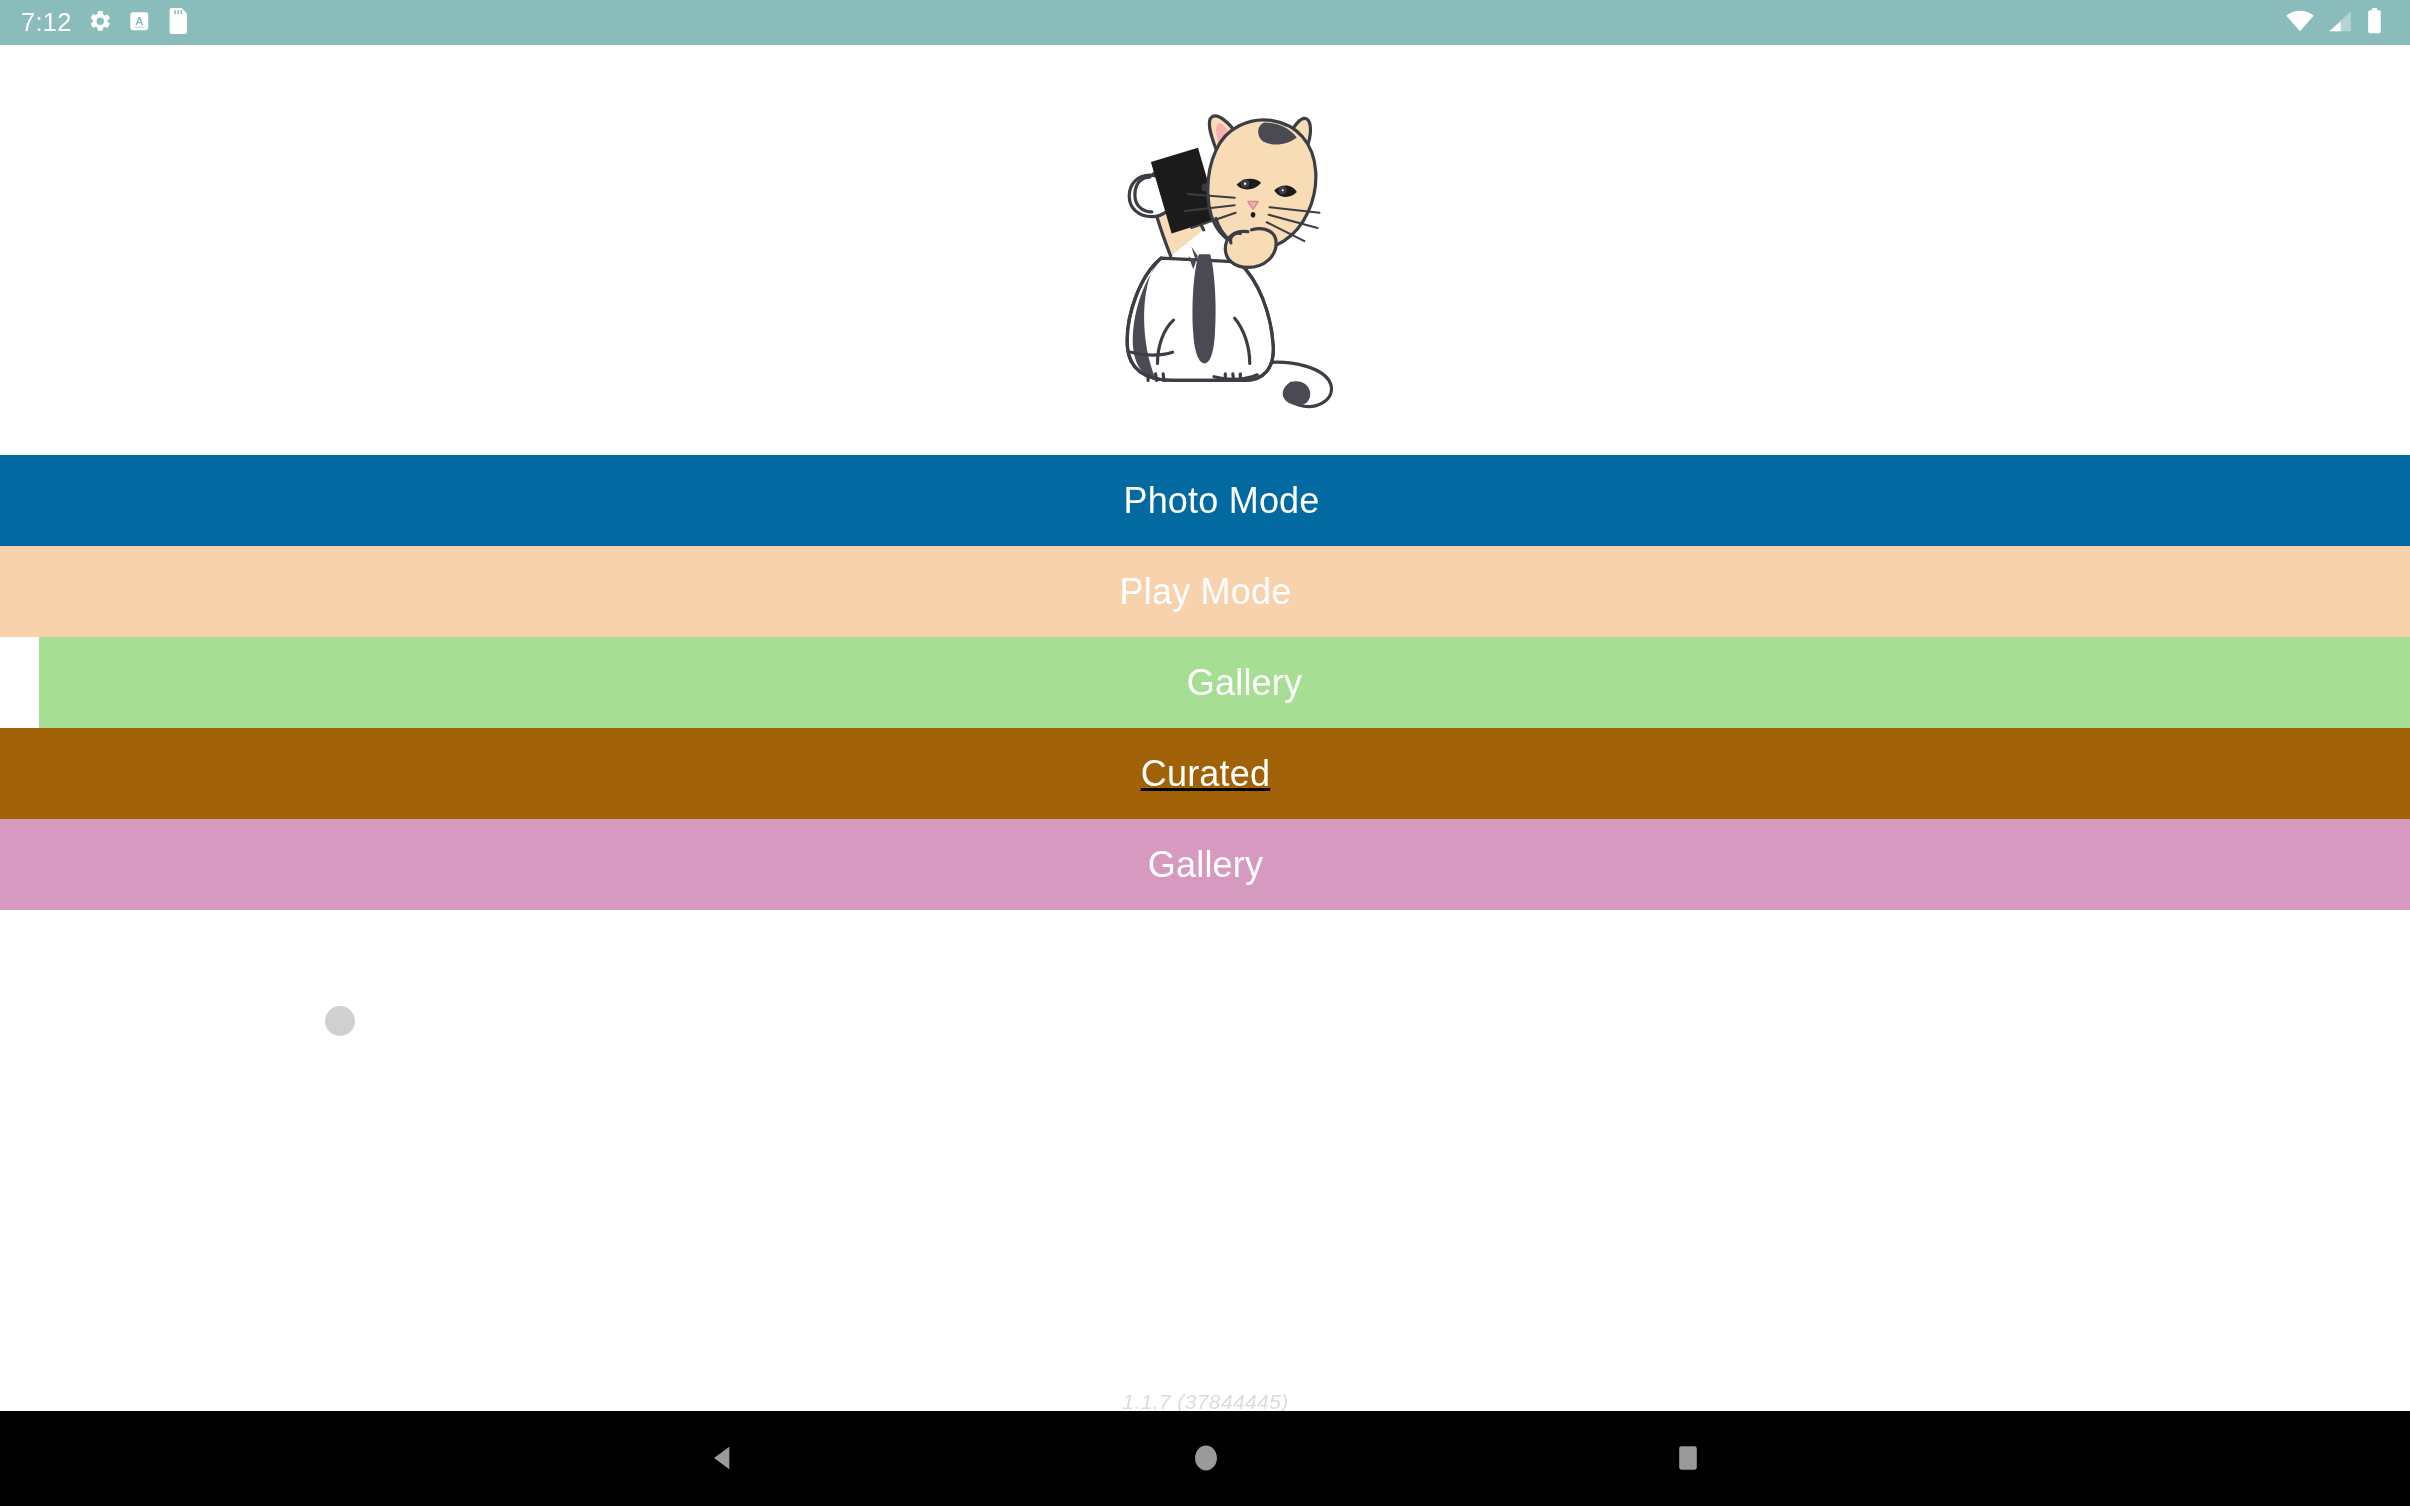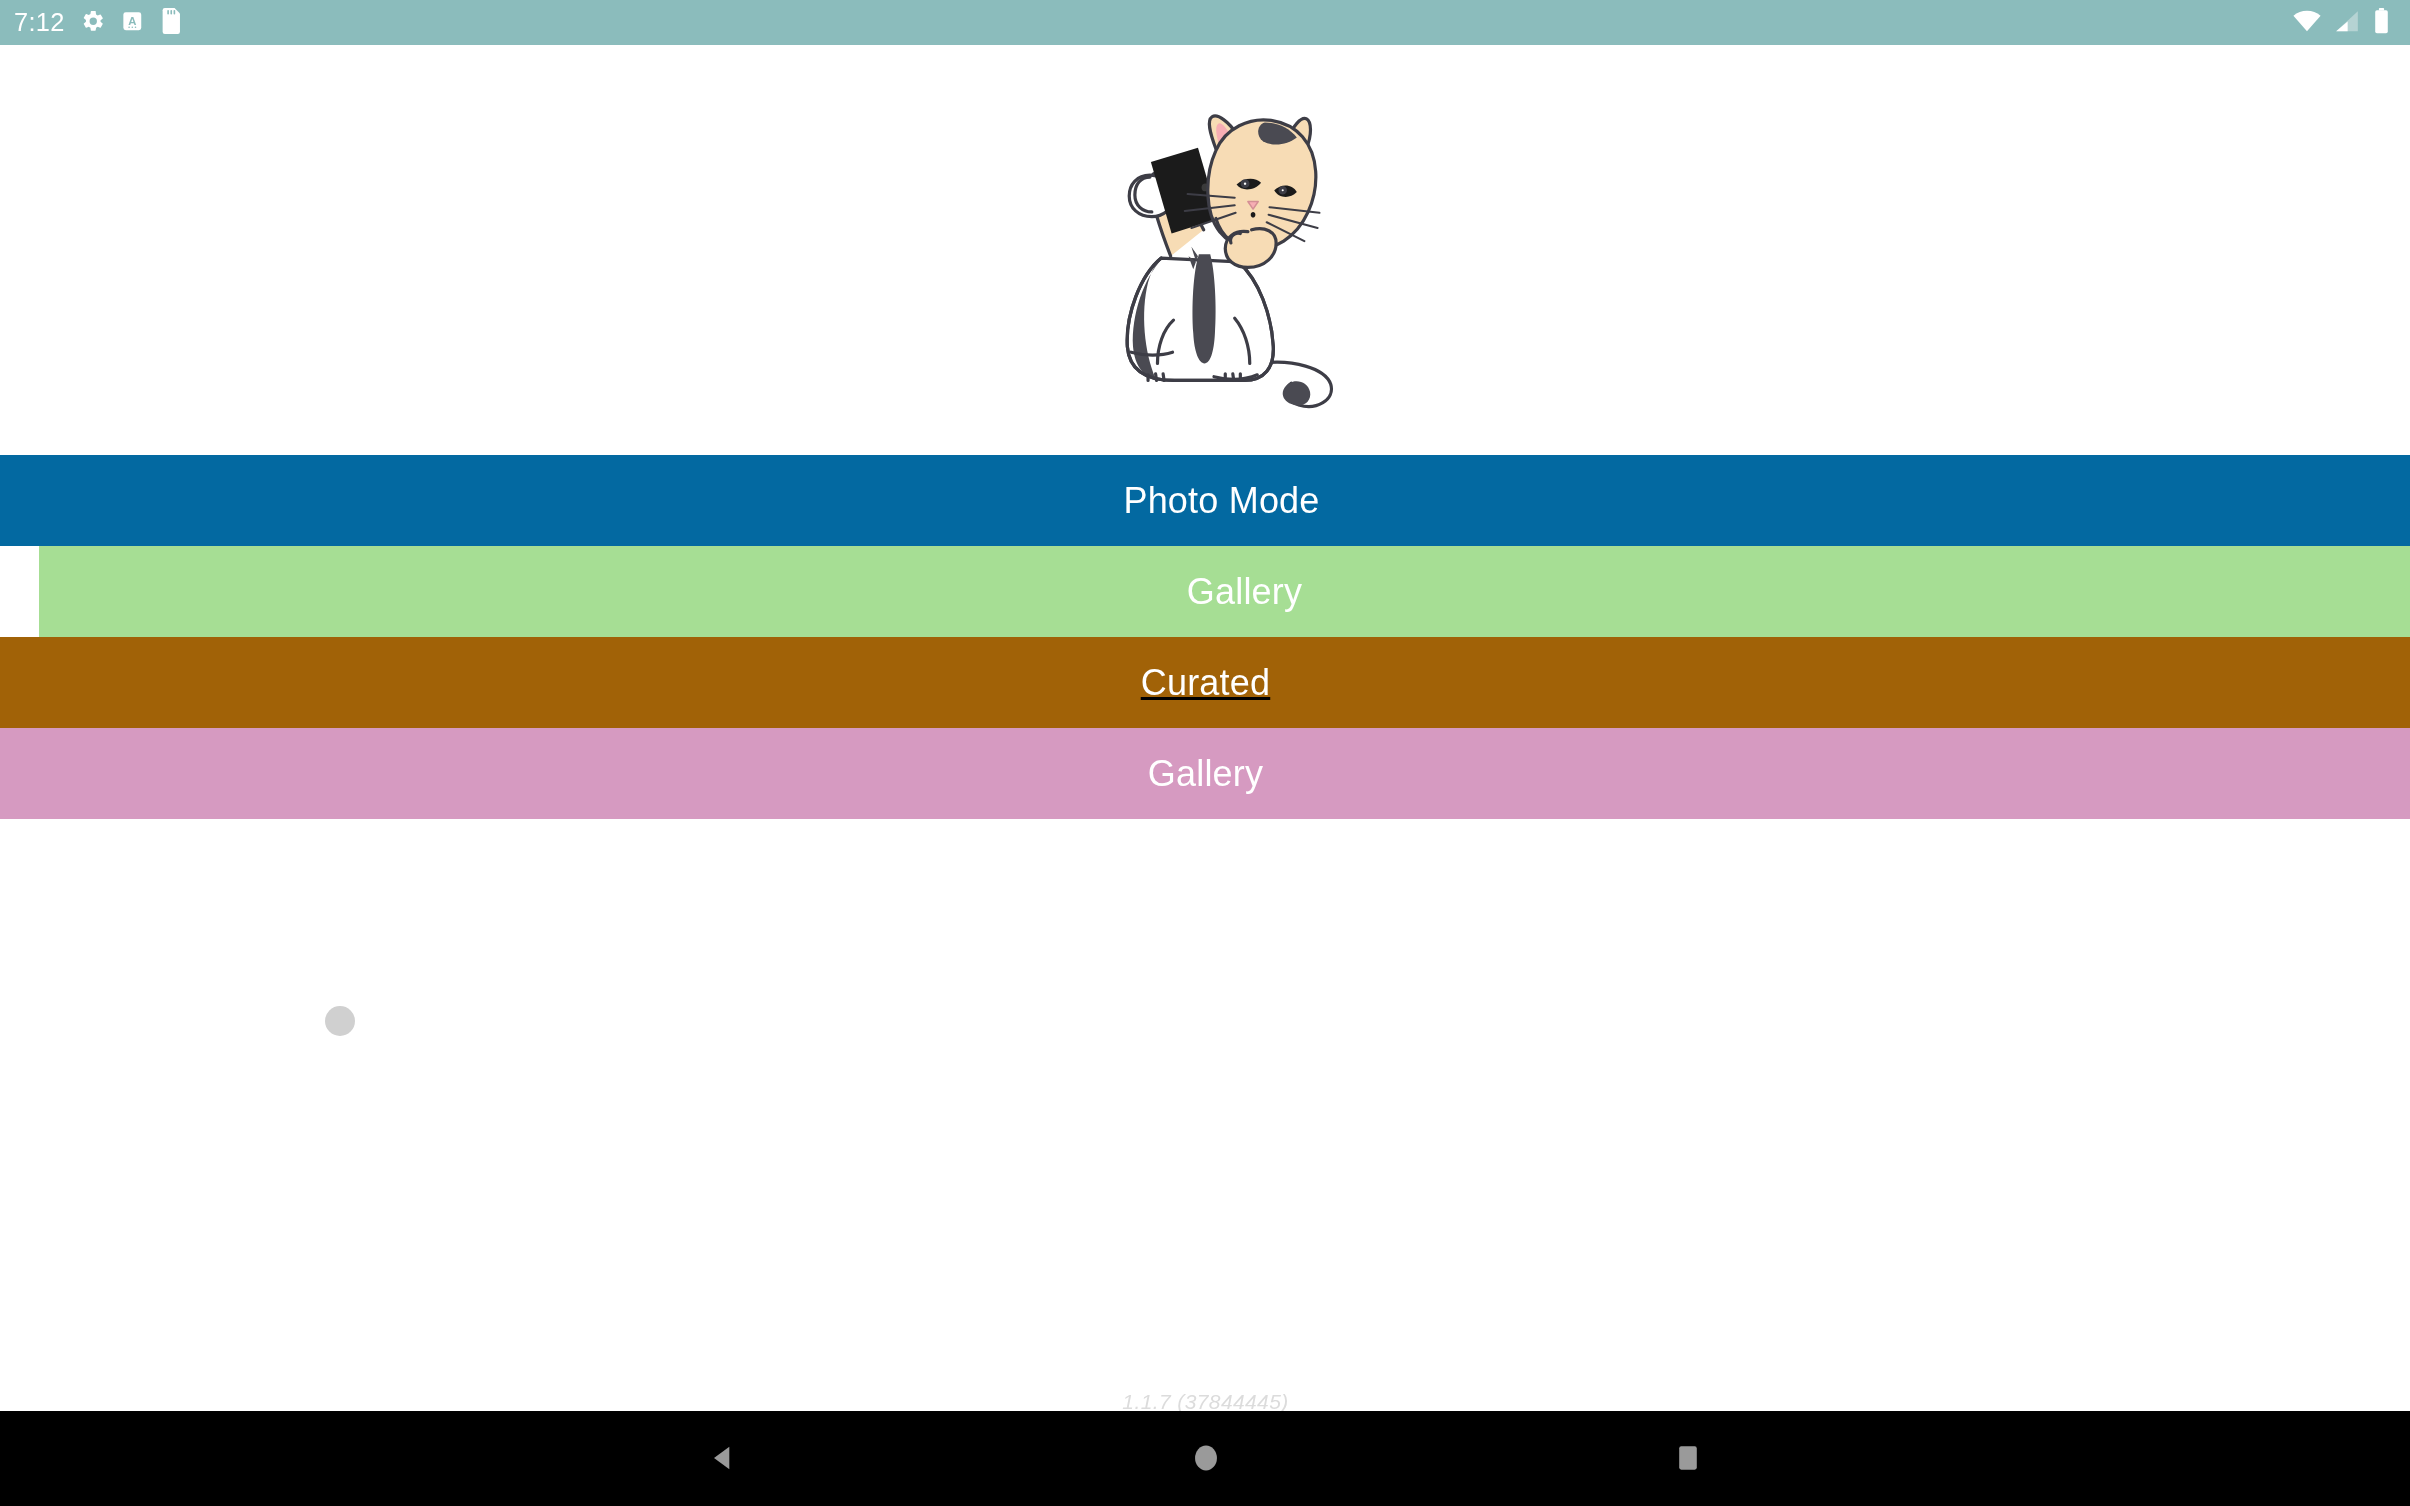--- a/index.html
+++ b/index.html
@@ -14,21 +14,21 @@
     width:2411px; height:1507px;
     background:#ffffff;
   }
 
   
   .status-bar {
     position:absolute; top:0; left:0;
     width:2411px; height:45px;
     background:#8bbcbc;
     display:flex; align-items:center;
-    padding:0 14px;
+    padding:0 21px;
   }
   .status-left { display:flex; align-items:center; gap:16px; }
   .status-right { margin-left:auto; display:flex; align-items:center; gap:13px; padding-right:7.5px;}
   .clock {
     color:#ffffff; font-size:25.4px; font-weight:400;
     letter-spacing:0.3px; line-height:1;
   }
   .sicon { display:block; }
 
   
@@ -235,20 +235,23 @@
       </svg>
     </div>
   </div>
 
   <div class="menu">
 
     <div class="menu-item" style="background:#0369a1;padding-left:32px;">
       <span class="menu-label">Photo Mode</span>
     </div>
 
+    <div class="menu-item" style="background:#f8d1ad;">
+      <span class="menu-label">Play Mode</span>
+    </div>
 
     <div class="menu-item" style="background:#a6de94;margin-left:39px;">
       <span class="menu-label">Gallery</span>
     </div>
 
     <div class="menu-item" style="background:#a16207;text-decoration:underline;">
       <span class="menu-label">Curated</span>
     </div>
 
     <div class="menu-item" style="background:#d69ac1;">

